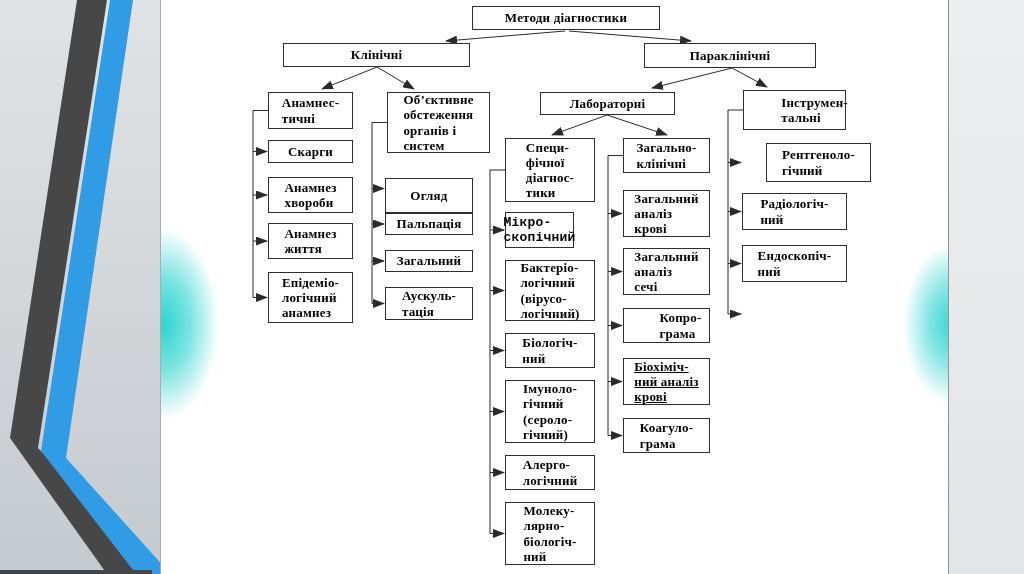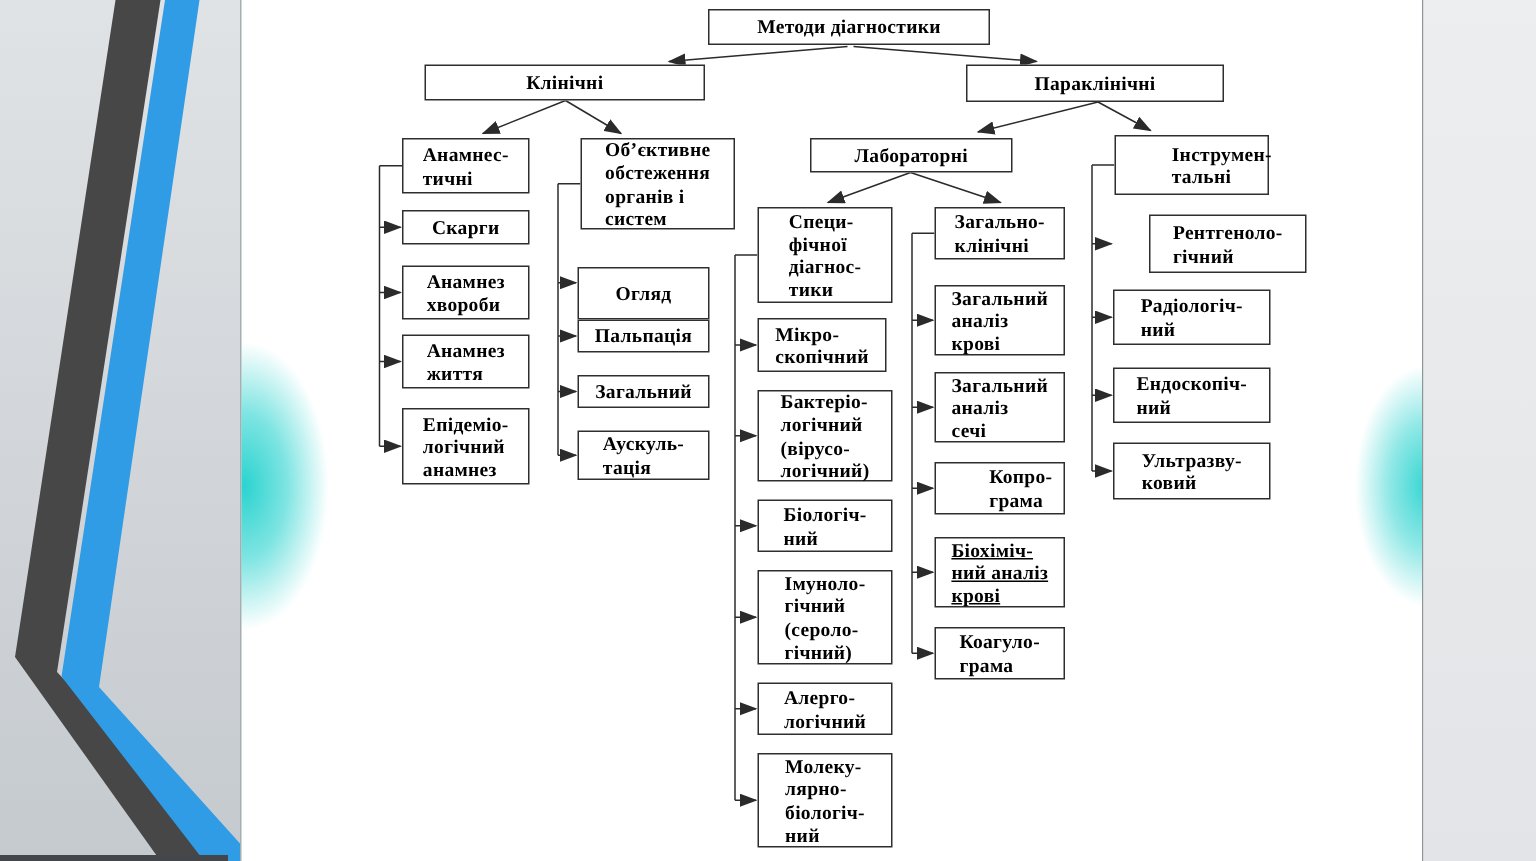--- a/index.html
+++ b/index.html
@@ -148,21 +148,21 @@
       <div class="node" style="left: 385px; top: 250px; width: 88px; height: 22px;">Загальний</div>
       <div class="node" style="left: 385px; top: 287px; width: 88px; height: 33px;">Аускуль-
 тація</div>
       <div class="node" style="left: 540px; top: 92px; width: 135px; height: 23px;">Лабораторні</div>
       <div class="node" style="left: 743px; top: 90px; width: 103px; height: 40px; padding-left: 40px;">Інструмен-
 тальні</div>
       <div class="node" style="left: 505px; top: 138px; width: 90px; height: 64px;">Специ-
 фічної
 діагнос-
 тики</div>
-      <div class="node" style="left: 505px; top: 212px; width: 86px; height: 36px;">Мікро-
+      <div class="node" style="left: 505px; top: 212px; width: 69px; height: 36px; font-family: Liberation Mono, monospace;">Мікро-
 скопічний</div>
       <div class="node" style="left: 505px; top: 260px; width: 90px; height: 61px;">Бактеріо-
 логічний
 (вірусо-
 логічний)</div>
       <div class="node" style="left: 505px; top: 333px; width: 90px; height: 35px;">Біологіч-
 ний</div>
       <div class="node" style="left: 505px; top: 380px; width: 90px; height: 63px;">Імуноло-
 гічний
 (сероло-
@@ -187,17 +187,15 @@
 ний аналіз
 крові</div>
       <div class="node" style="left: 623px; top: 418px; width: 87px; height: 35px;">Коагуло-
 грама</div>
       <div class="node" style="left: 742px; top: 143px; width: 105px; height: 39px; margin-left: 24px;">Рентгеноло-
 гічний</div>
       <div class="node" style="left: 742px; top: 193px; width: 105px; height: 37px;">Радіологіч-
 ний</div>
       <div class="node" style="left: 742px; top: 245px; width: 105px; height: 37px;">Ендоскопіч-
 ний</div>
-      <div class="node" style="left: 742px; top: 295px; width: 105px; height: 38px;">Ультразву-
-ковий</div>
     </div>
 
 </div>
 
 </body></html>

